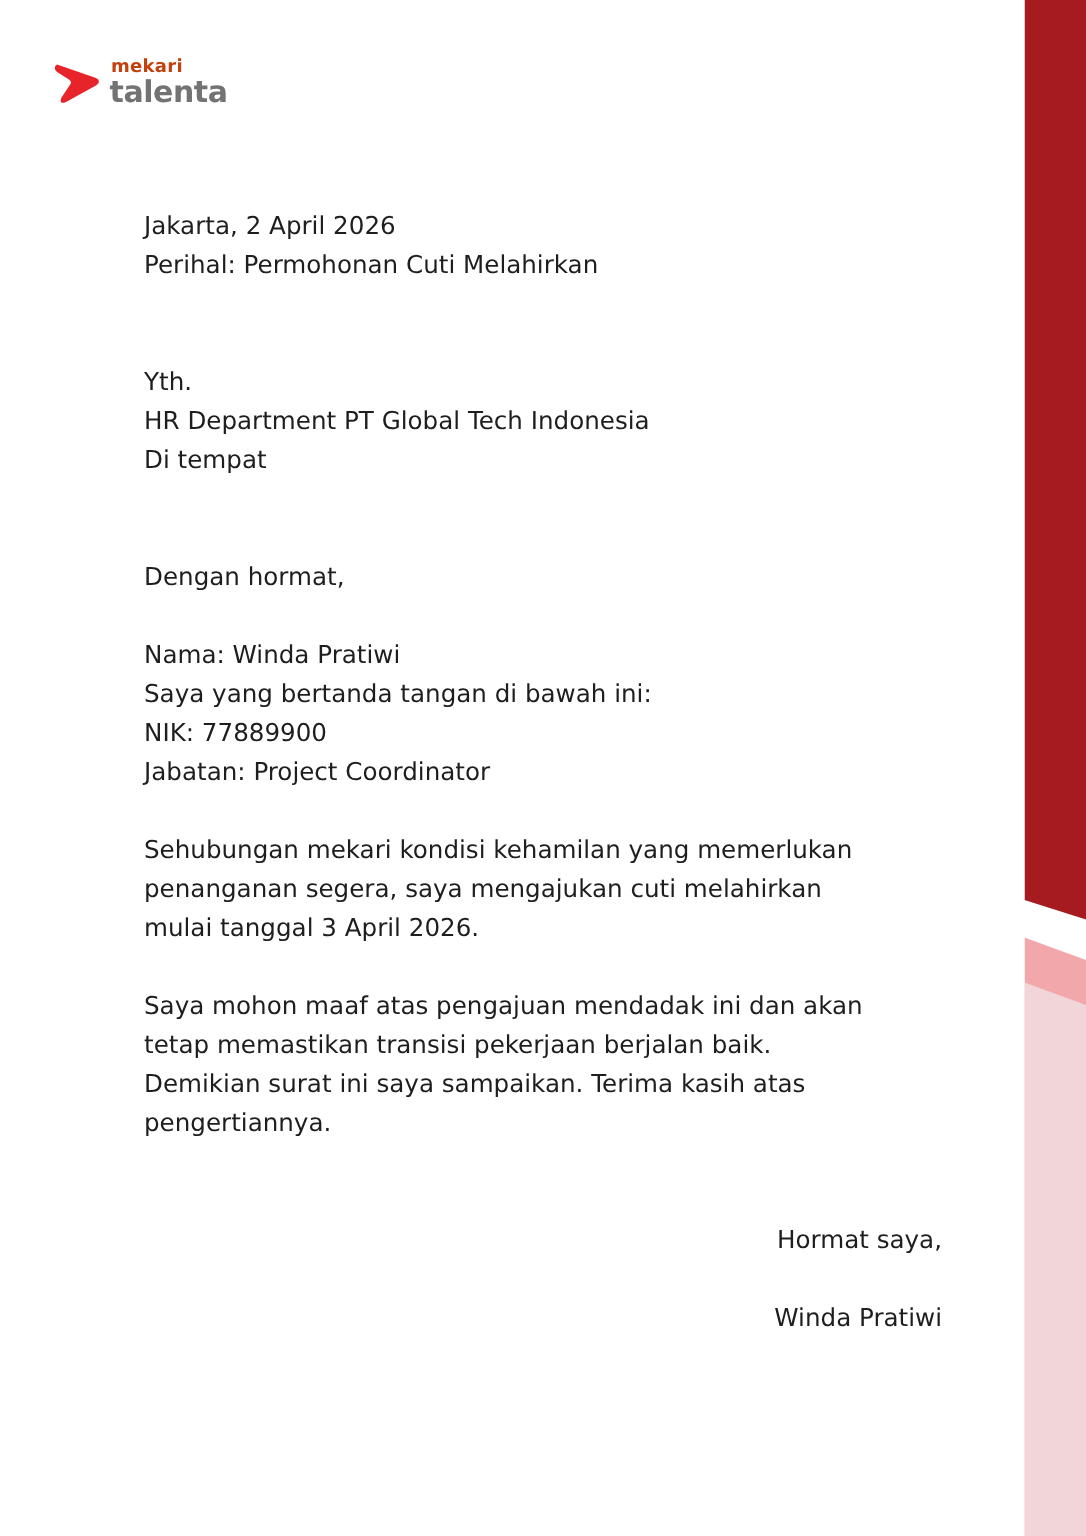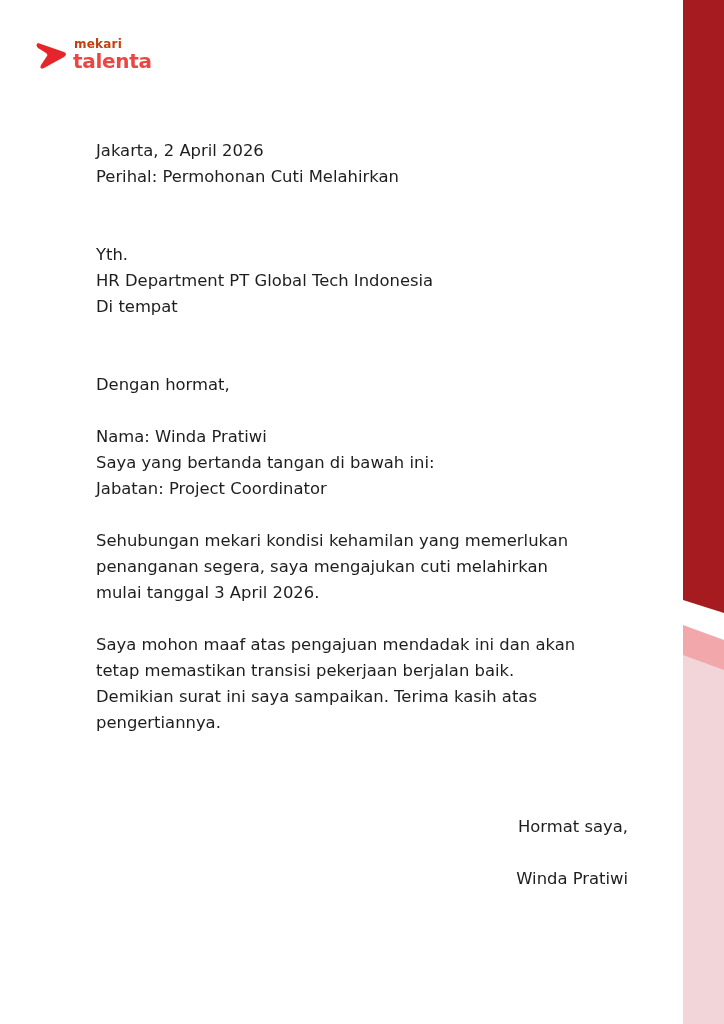--- a/index.html
+++ b/index.html
@@ -3,21 +3,21 @@
 <meta charset="utf-8">
 <style>
   html, body { margin:0; padding:0; }
   body { width:724px; height:1024px; background:#ffffff; position:relative; overflow:hidden;
          font-family:"DejaVu Sans", "Liberation Sans", sans-serif; color:#1e1e1e; }
   .stripe { position:absolute; left:683px; top:0; width:41px; height:1024px; }
   .logo { position:absolute; left:36px; top:38px; display:flex; align-items:center; }
   .logo svg { display:block; }
   .logo-text { margin-left:5px; line-height:1; }
   .logo-mekari { font-family:"DejaVu Sans", sans-serif; font-size:12px; color:#c2410c; font-weight:bold; letter-spacing:0.2px; margin-left:1px; }
-  .logo-talenta { font-family:"DejaVu Sans", sans-serif; font-size:20px; font-weight:bold; color:#ef4444; letter-spacing:-0.3px; margin-top:1px; }
+  .logo-talenta { font-family:"DejaVu Sans", sans-serif; font-size:20px; font-weight:bold; color:#737373; letter-spacing:-0.3px; margin-top:1px; }
   .letter { position:absolute; left:96px; top:138px; width:520px; font-size:16.4px; line-height:26px; }
   .line { white-space:nowrap; height:26px; }
   .gap { height:26px; }
   .sign { position:absolute; right:96px; text-align:right; font-size:16.4px; line-height:26px; white-space:nowrap; }
 </style>
 </head>
 <body>
 
 <svg class="stripe" width="41" height="1024" viewBox="0 0 41 1024">
   <polygon points="0,0 41,0 41,613 0,600" fill="#a51b20"></polygon>
@@ -42,20 +42,21 @@
   <div class="gap"></div>
   <div class="line">Yth.</div>
   <div class="line">HR Department PT Global Tech Indonesia</div>
   <div class="line">Di tempat</div>
   <div class="gap"></div>
   <div class="gap"></div>
   <div class="line">Dengan hormat,</div>
   <div class="gap"></div>
   <div class="line">Nama: Winda Pratiwi</div>
   <div class="line">Saya yang bertanda tangan di bawah ini:</div>
+  <div class="line">NIK: 77889900</div>
   <div class="line">Jabatan: Project Coordinator</div>
   <div class="gap"></div>
   <div>
     <div class="line">Sehubungan mekari kondisi kehamilan yang memerlukan</div>
     <div class="line">penanganan segera, saya mengajukan cuti melahirkan</div>
     <div class="line">mulai tanggal 3 April 2026.</div>
   </div>
   <div class="gap"></div>
   <div>
     <div class="line">Saya mohon maaf atas pengajuan mendadak ini dan akan</div>

